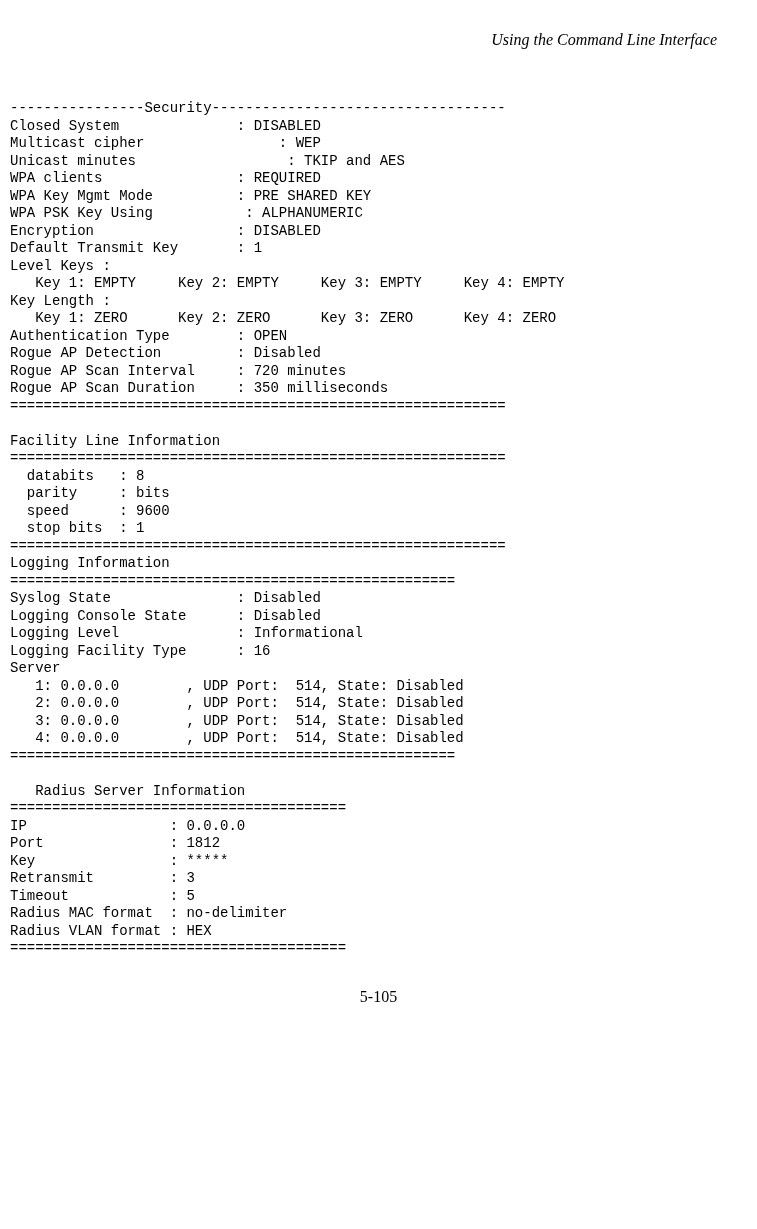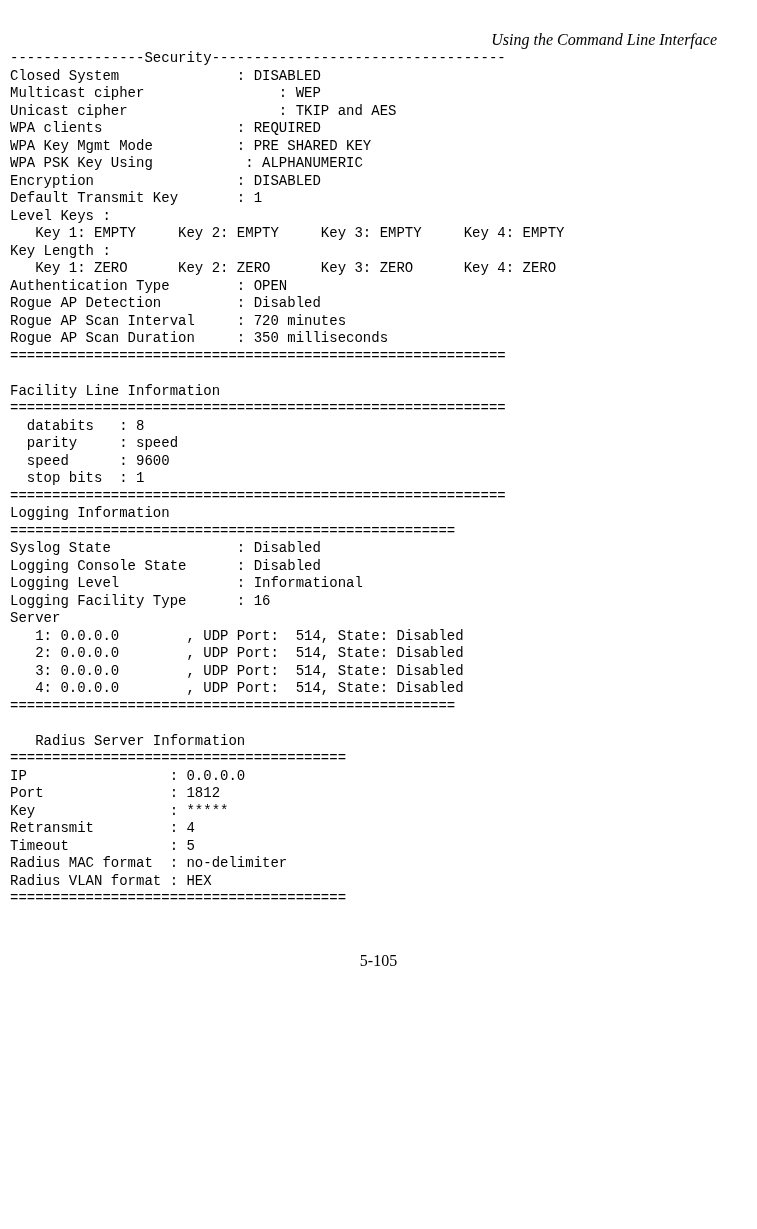--- a/index.html
+++ b/index.html
@@ -12,63 +12,64 @@
       color: #000;
       width: 757px;
       box-sizing: border-box;
     }
     .header {
       font-family: Georgia, "Times New Roman", serif;
       font-style: italic;
       font-size: 16px;
       text-align: right;
       padding-right: 30px;
+      margin-bottom: 50px;
     }
     pre {
       font-family: "Courier New", Courier, monospace;
       font-size: 14px;
       line-height: 1.25;
       white-space: pre;
       margin: 0;
     }
     .footer {
       text-align: center;
       font-family: "Times New Roman", Times, serif;
       font-size: 16px;
-      margin-top: 43px;
+      margin-top: 29px;
     }
   </style>
 </head>
 <body>
 
 <div class="header">Using the Command Line Interface</div>
 
 <pre><span>----------------Security-----------------------------------</span>
 <span>Closed System              : DISABLED</span>
 <span>Multicast cipher                : WEP</span>
-<span>Unicast cipher                  : TKIP and AES</span>
+<span>Unicast minutes                  : TKIP and AES</span>
 <span>WPA clients                : REQUIRED</span>
 <span>WPA Key Mgmt Mode          : PRE SHARED KEY</span>
 <span>WPA PSK Key Using           : ALPHANUMERIC</span>
 <span>Encryption                 : DISABLED</span>
 <span>Default Transmit Key       : 1</span>
 <span>Level Keys : </span>
 <span>   Key 1: EMPTY     Key 2: EMPTY     Key 3: EMPTY     Key 4: EMPTY  </span>
 <span>Key Length : </span>
 <span>   Key 1: ZERO      Key 2: ZERO      Key 3: ZERO      Key 4: ZERO  </span>
 <span>Authentication Type        : OPEN</span>
 <span>Rogue AP Detection         : Disabled</span>
 <span>Rogue AP Scan Interval     : 720 minutes</span>
 <span>Rogue AP Scan Duration     : 350 milliseconds</span>
 <span>===========================================================</span>
 <span></span>
 <span>Facility Line Information</span>
 <span>===========================================================</span>
 <span>  databits   : 8</span>
-<span>  parity     : speed</span>
+<span>  parity     : bits</span>
 <span>  speed      : 9600</span>
 <span>  stop bits  : 1</span>
 <span>===========================================================</span>
 <span>Logging Information</span>
 <span>=====================================================</span>
 <span>Syslog State               : Disabled</span>
 <span>Logging Console State      : Disabled</span>
 <span>Logging Level              : Informational</span>
 <span>Logging Facility Type      : 16</span>
 <span>Server</span>
@@ -76,19 +77,19 @@
 <span>   2: 0.0.0.0        , UDP Port:  514, State: Disabled</span>
 <span>   3: 0.0.0.0        , UDP Port:  514, State: Disabled</span>
 <span>   4: 0.0.0.0        , UDP Port:  514, State: Disabled</span>
 <span>=====================================================</span>
 <span></span>
 <span>   Radius Server Information</span>
 <span>========================================</span>
 <span>IP                 : 0.0.0.0</span>
 <span>Port               : 1812</span>
 <span>Key                : *****</span>
-<span>Retransmit         : 4</span>
+<span>Retransmit         : 3</span>
 <span>Timeout            : 5</span>
 <span>Radius MAC format  : no-delimiter</span>
 <span>Radius VLAN format : HEX</span>
 <span>========================================</span></pre>
 
 <div class="footer">5-105</div>
 
 </body></html>

